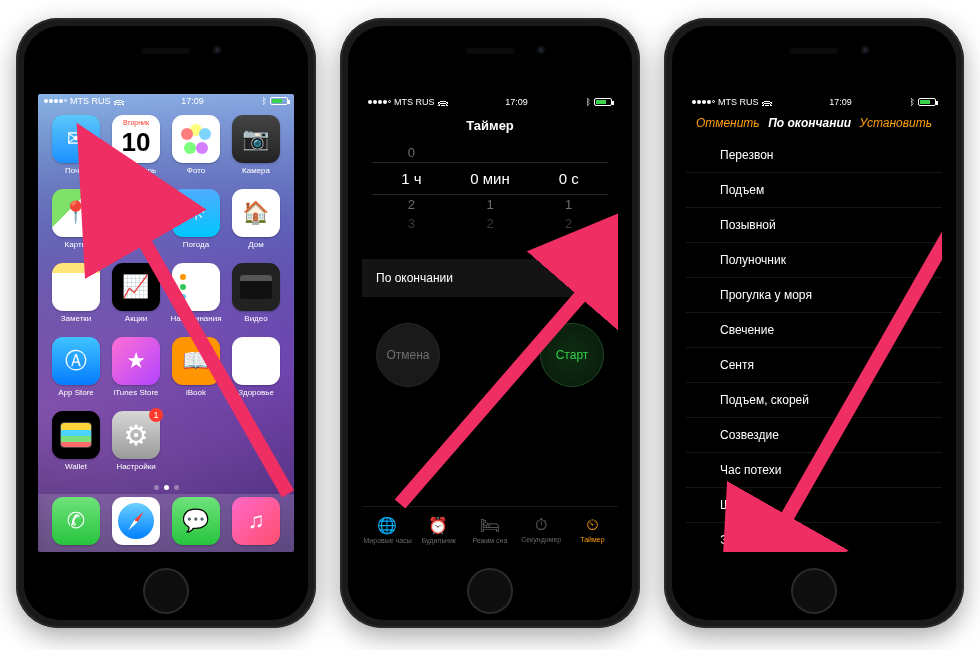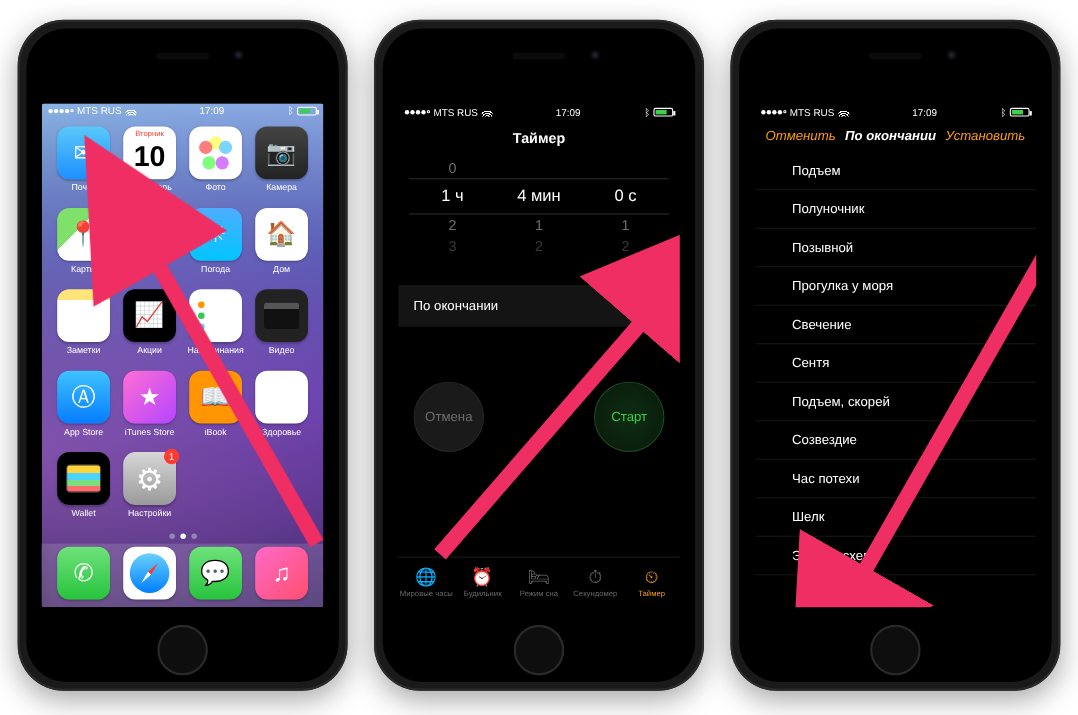--- a/index.html
+++ b/index.html
@@ -46,21 +46,21 @@
   .arrow svg { overflow: visible; }
   
   .s-dark { position: absolute; inset: 0; background: #000; color: #fff; }
   .nav-title { text-align: center; font-size: 13px; font-weight: 600; padding: 8px 0 10px; }
   .picker { padding: 0 10px; }
   .picker-row { display: grid; grid-template-columns: 1fr 1fr 1fr; text-align: center; font-size: 13px; color: #6e6e6e; padding: 2px 0; }
   .picker-row.sel { color: #fff; border-top: 1px solid #2a2a2a; border-bottom: 1px solid #2a2a2a; font-size: 15px; padding: 7px 0; }
   .row-end { margin: 26px 0 0; padding: 12px 14px; background: #141414; display: flex; justify-content: space-between; font-size: 12px; }
   .row-end .v { color: #8e8e8e; }
   .row-end .chev { color: #5a5a5a; font-size: 12px; margin-left: 4px; }
-  .tbuttons { display: flex; justify-content: space-between; padding: 26px 14px 0; margin-top: 24px; }
+  .tbuttons { display: flex; justify-content: space-between; padding: 26px 14px 0; }
   .tbtn { width: 64px; height: 64px; border-radius: 50%; display: flex; align-items: center; justify-content: center; font-size: 12px; }
   .tbtn.cancel { background: #1a1a1a; color: #6e6e6e; border: 1px solid #262626; }
   .tbtn.start { background: radial-gradient(circle,#0e2d12 0%,#0a1f0d 70%); color: #33d14b; border: 1px solid #1d4a23; }
   .tabbar { position: absolute; bottom: 0; left: 0; right: 0; height: 46px; background: #000; border-top: 1px solid #1a1a1a; display: grid; grid-template-columns: repeat(5,1fr); }
   .tab { display: flex; flex-direction: column; align-items: center; justify-content: center; gap: 2px; font-size: 7px; color: #6a6a6a; }
   .tab.active { color: #ff9f0a; }
   .tab .ti { font-size: 16px; }
   
   .navbar3 { display: flex; align-items: center; justify-content: space-between; padding: 6px 10px 6px; font-size: 12px; font-style: italic; }
   .navbar3 .t { font-weight: 600; font-size: 12px; color:#fff; }
@@ -314,21 +314,21 @@
           <div class="nav-title">Таймер</div>
 
           <div class="picker">
             <div class="picker-row">
                 <span>0</span>
                 <span></span>
                 <span></span>
               </div>
             <div class="picker-row sel">
                 <span>1 ч</span>
-                <span>4 мин</span>
+                <span>0 мин</span>
                 <span>0 с</span>
               </div>
             <div class="picker-row">
                 <span>2</span>
                 <span>1</span>
                 <span>1</span>
               </div>
             <div class="picker-row" style="opacity:.5">
                 <span>3</span>
                 <span>2</span>
@@ -412,23 +412,24 @@
               </div>
           </div>
 
           <div class="navbar3">
             <span class="l">Отменить</span>
             <span class="t">По окончании</span>
             <span class="r">Установить</span>
           </div>
 
           <div class="list">
+            <div class="li">Перезвон</div>
             <div class="li">Подъем</div>
+            <div class="li">Позывной</div>
             <div class="li">Полуночник</div>
-            <div class="li">Позывной</div>
             <div class="li">Прогулка у моря</div>
             <div class="li">Свечение</div>
             <div class="li">Сентя</div>
             <div class="li">Подъем, скорей</div>
             <div class="li">Созвездие</div>
             <div class="li">Час потехи</div>
             <div class="li">Шелк</div>
             <div class="li">Электросхема</div>
 
           </div>

